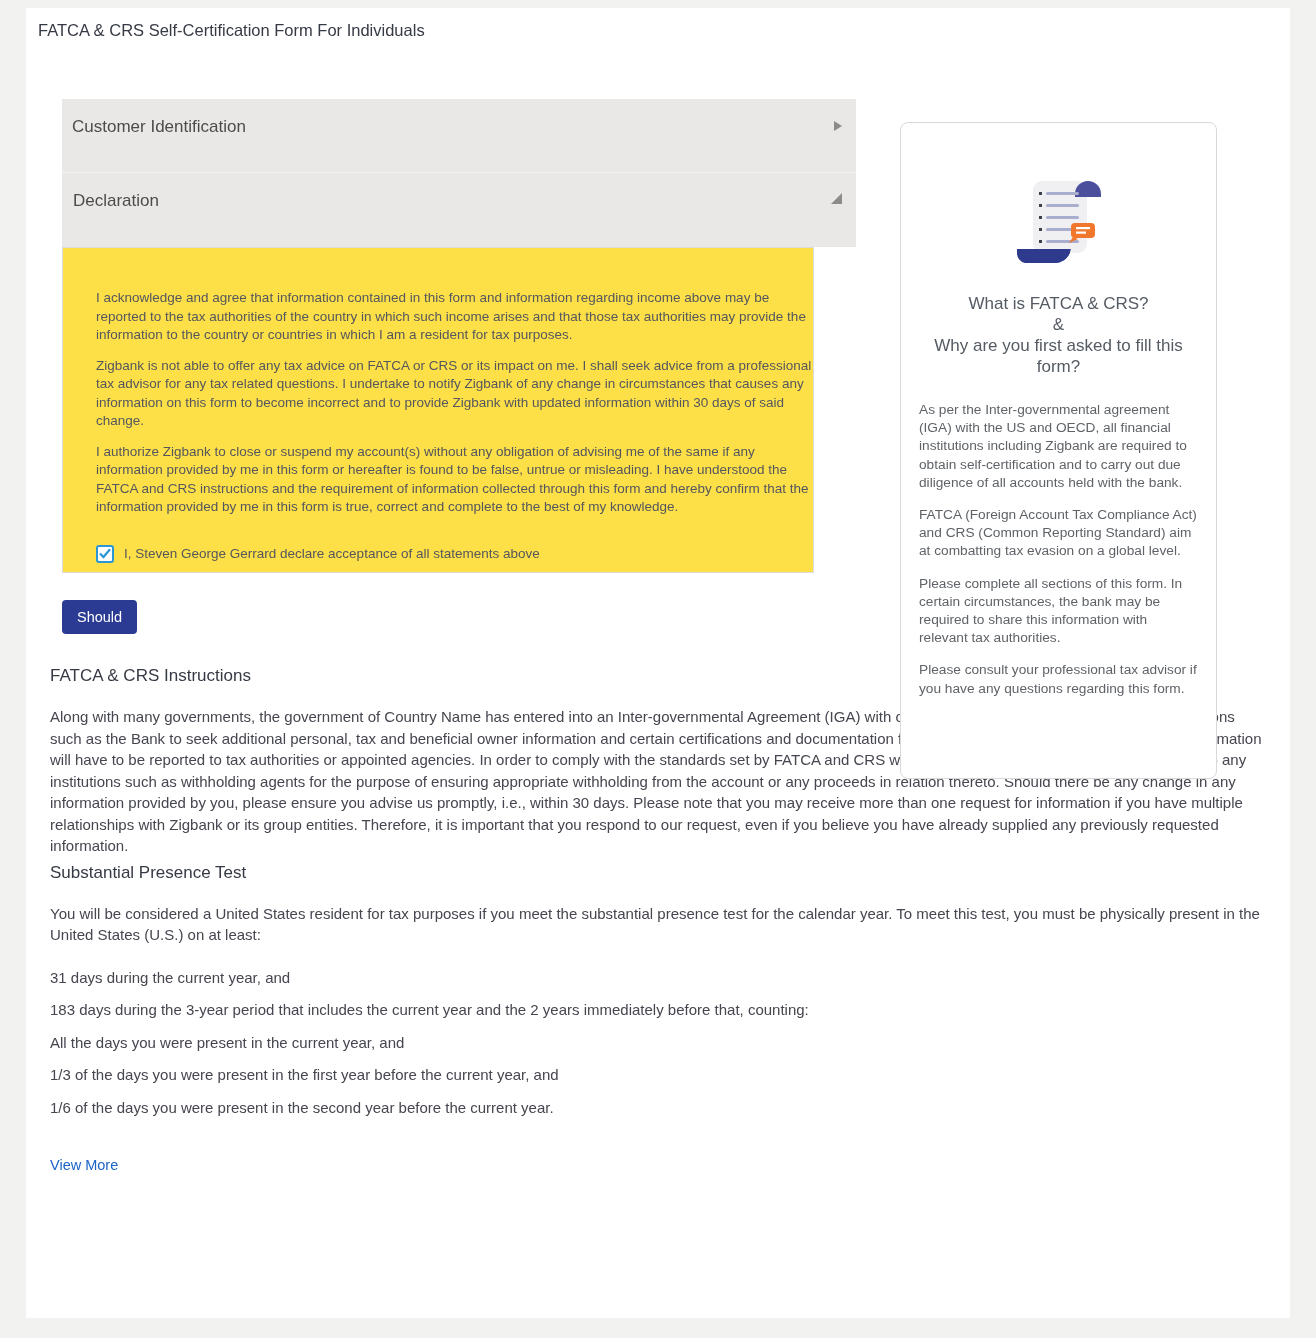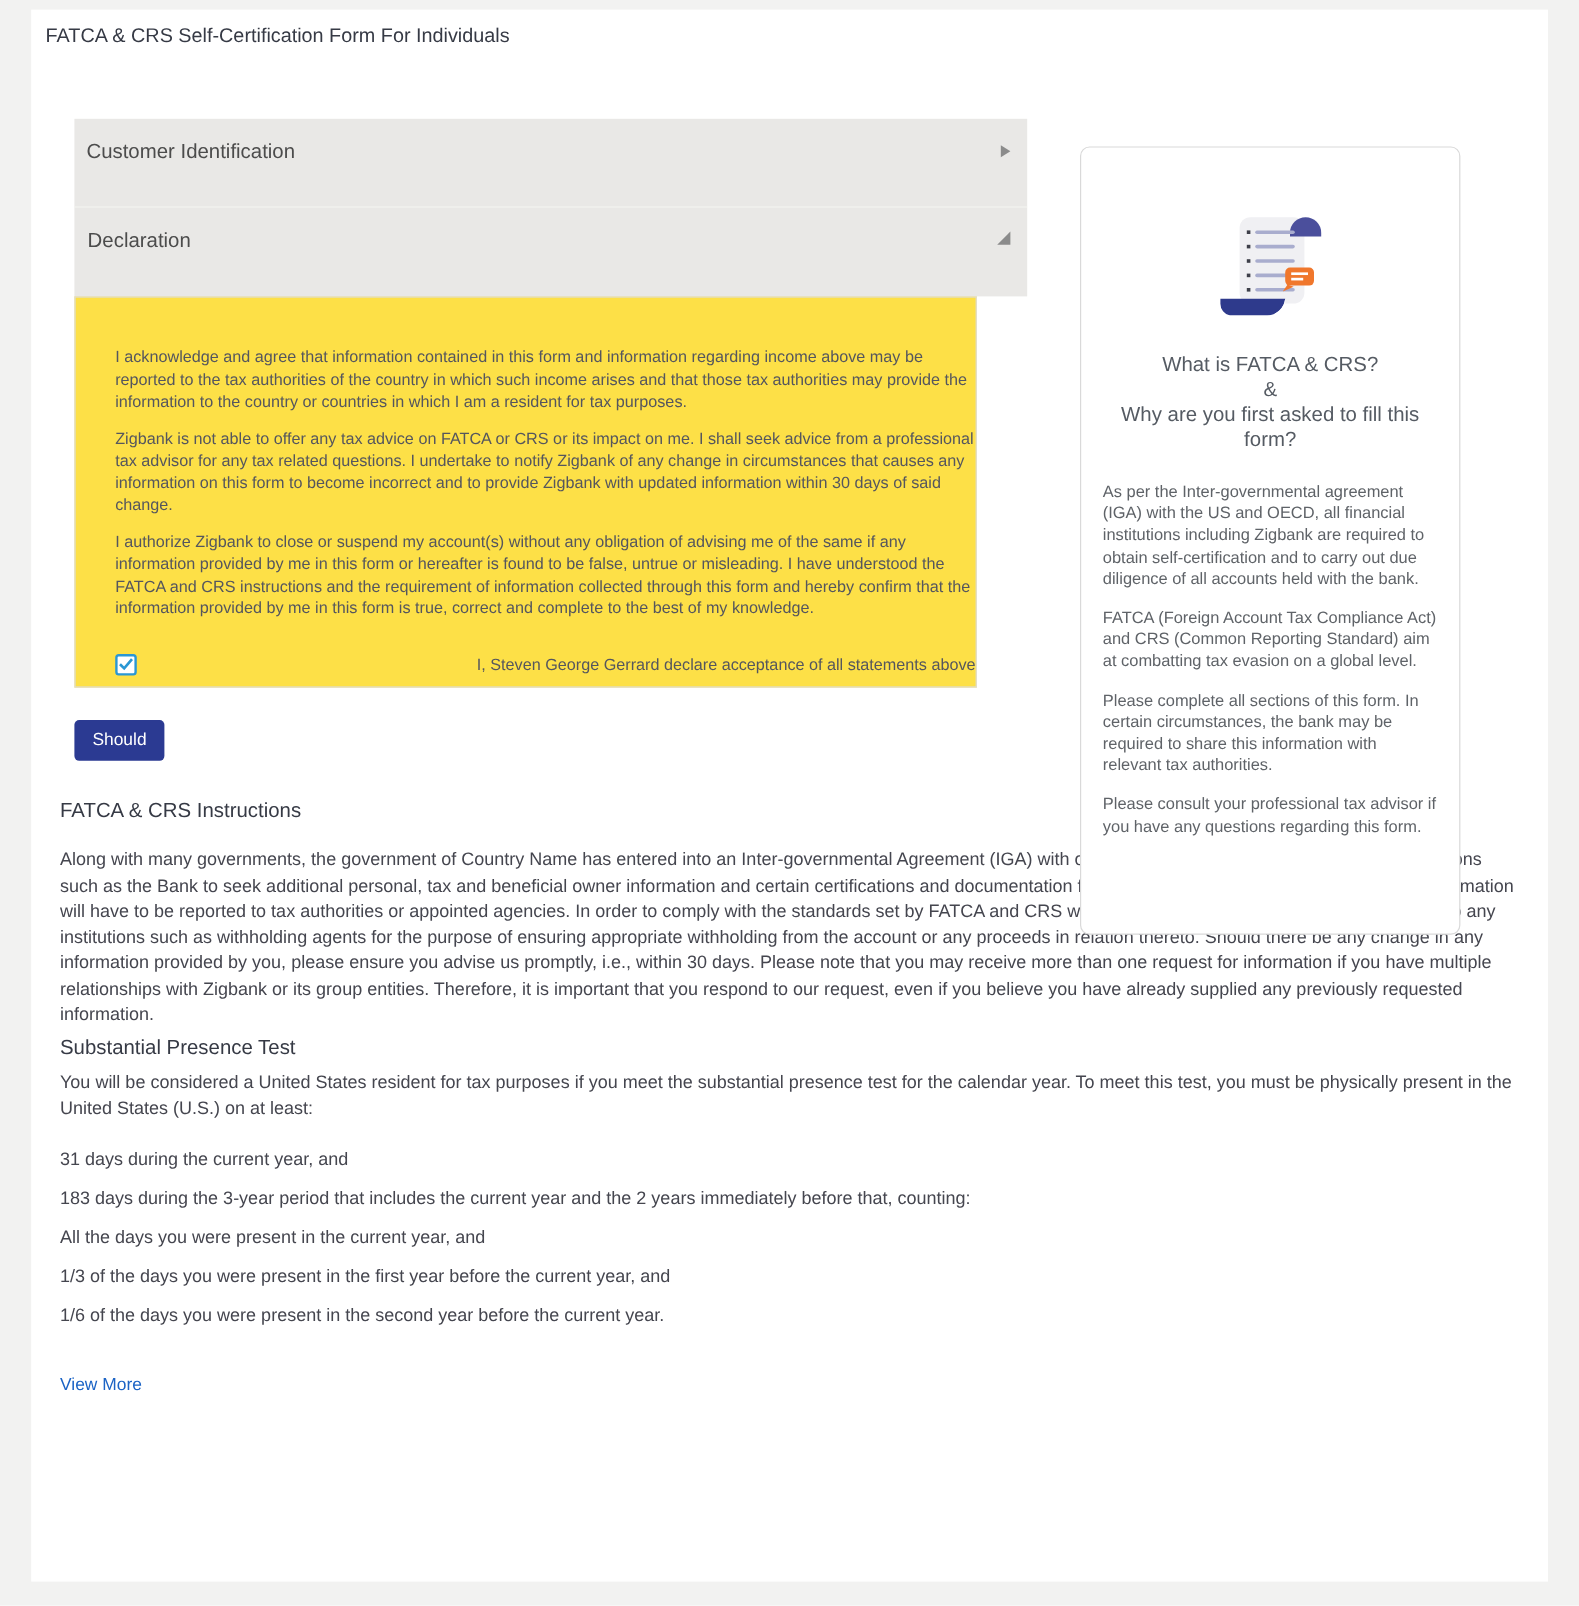--- a/index.html
+++ b/index.html
@@ -48,21 +48,21 @@
   .decl-panel {
     width:752px; height:326px;
     background:#fde047; border:1px solid #dcdcdc;
     padding:41px 0 0 33px;
     overflow:hidden;
   }
   .decl-panel p {
     width:724px; font-size:13.5px; line-height:18.5px; color:#55565e;
     margin-bottom:12px;
   }
-  .chk-row { display:flex; align-items:center; margin-top:28px;justify-content:space-between; }
+  .chk-row { display:flex; align-items:center; margin-top:28px; }
   .checkbox {
     width:18px; height:18px; border:2px solid #2a97d4; border-radius:3px;
     background:#fff; display:inline-flex; align-items:center; justify-content:center;
     cursor:pointer; flex:0 0 auto;
   }
   .chk-label { margin-left:10px; font-size:13.5px; color:#55565e; }
 
   .submit-btn {
     margin-top:27px;
     background:#2b3a92; color:#ffffff; border:none; border-radius:4px;
@@ -91,21 +91,21 @@
   }
 
   
   .instructions { margin:30px 24px 0 24px; }
   .sec-heading { font-size:17px; line-height:24px; color:#363a45; }
   .instr-body {
     margin-top:18px; width:1218px;
     font-size:15px; line-height:21.5px; color:#45464f;
   }
   .spt-heading { margin-top:4px; }
-  .spt-intro { margin-top:7px; width:1218px; font-size:15px; line-height:21.5px; color:#45464f; }
+  .spt-intro { margin-top:18px; width:1218px; font-size:15px; line-height:21.5px; color:#45464f; }
   .spt-list { margin-top:22px; }
   .spt-item { font-size:15px; line-height:19px; color:#45464f; margin-bottom:13.5px; }
   .view-more {
     display:inline-block; margin-top:27px; margin-bottom:16px;
     font-size:14.5px; color:#1b63c5; cursor:pointer; text-decoration:none;
   }
 </style>
 </head>
 <body>
 

